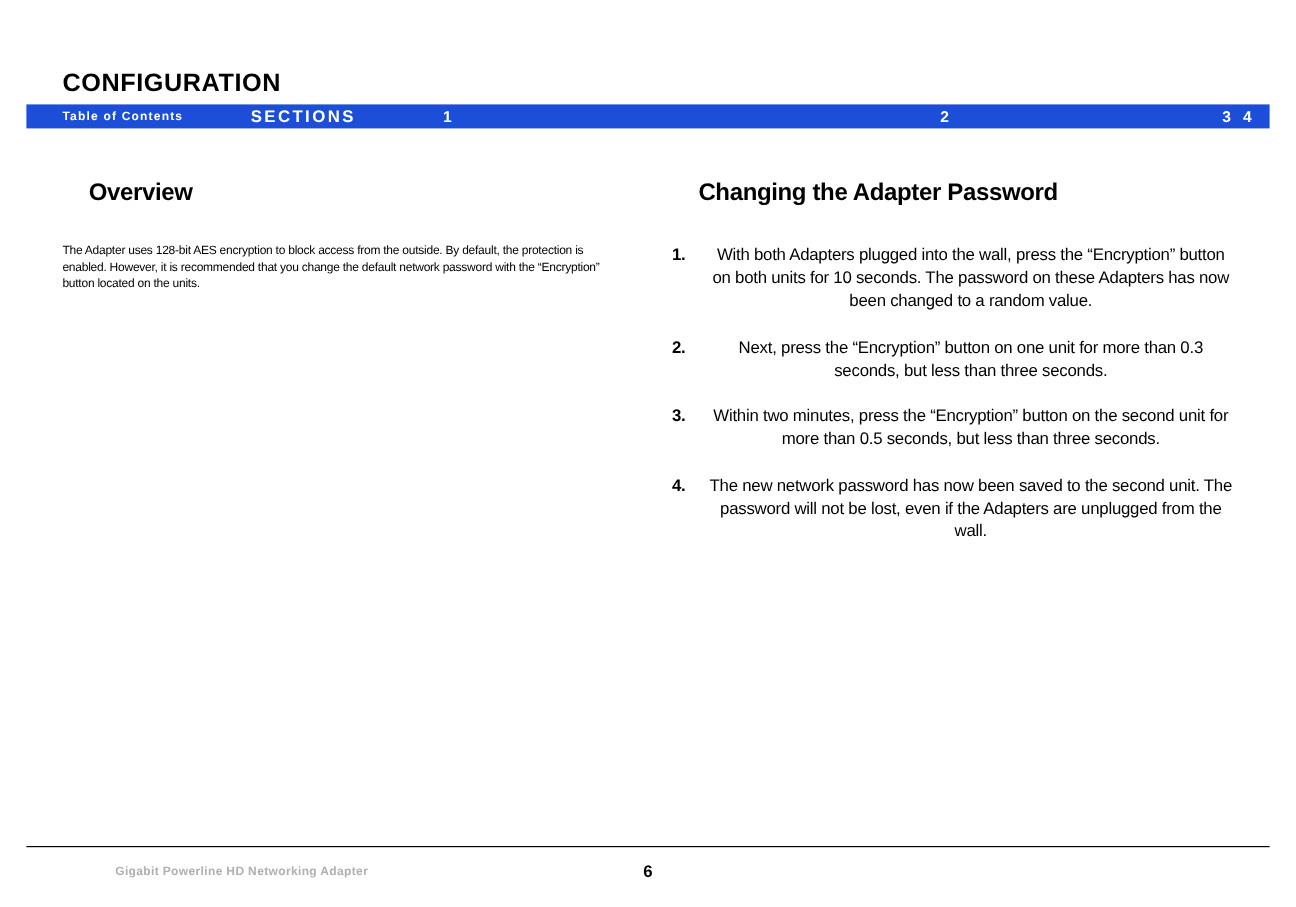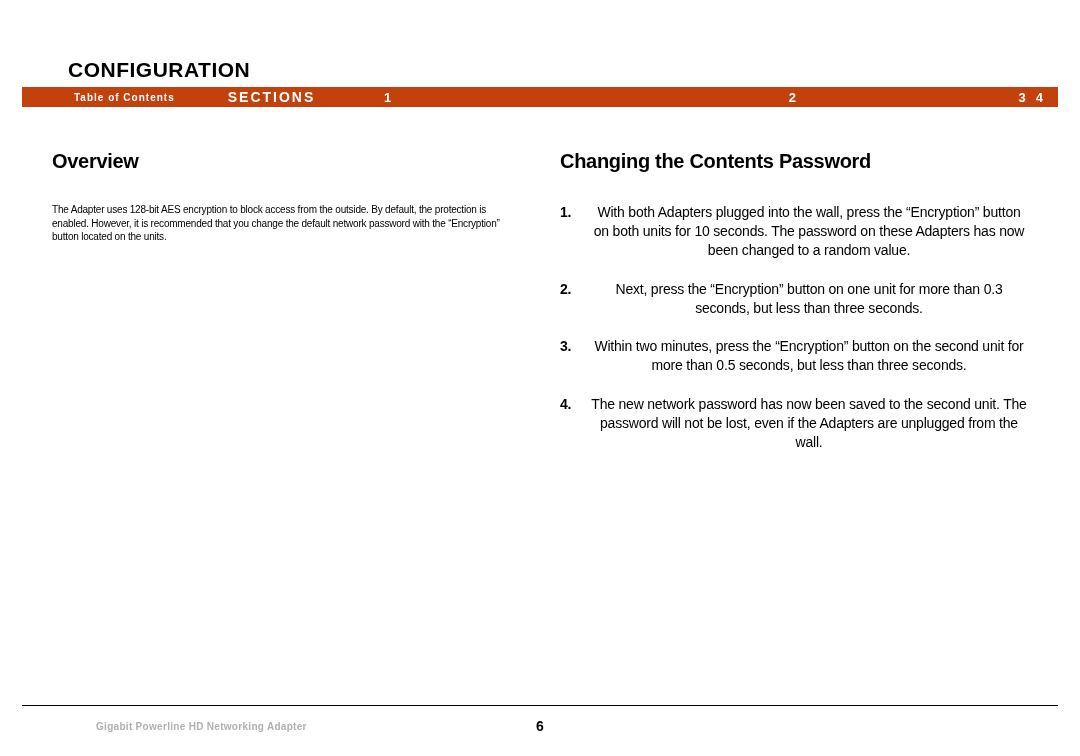--- a/index.html
+++ b/index.html
@@ -11,35 +11,34 @@
       width: 1080px;
       height: 756px;
       background: #ffffff;
       font-family: Arial, Helvetica, sans-serif;
       color: #000000;
       position: relative;
     }
     .page-title {
       position: absolute;
       top: 58px;
-      left: 68px;
+      left: 52px;
       font-size: 21px;
       font-weight: bold;
       letter-spacing: 0.5px;
     }
     .nav-bar {
       position: absolute;
       top: 87px;
       left: 22px;
       right: 22px;
       height: 20px;
-      background: #c2410c;
+      background: #1d4ed8;
       display: flex;
       align-items: center;
-      padding-left: 22px;
     }
     .nav-toc {
       color: #ffffff;
       font-size: 10px;
       font-weight: bold;
       letter-spacing: 1px;
       padding-left: 30px;
       width: 170px;
     }
     .nav-sections {
@@ -74,20 +73,21 @@
     }
     .right-col {
       flex: 1;
       max-width: 490px;
     }
     .section-heading {
       font-size: 20px;
       font-weight: bold;
       margin-bottom: 30px;
       letter-spacing: -0.3px;
+      margin-left: 22px;
     }
     .body-text {
       font-size: 10px;
       line-height: 1.35;
       letter-spacing: -0.2px;
     }
     .steps {
       list-style: none;
       counter-reset: step;
     }
@@ -148,21 +148,21 @@
   <span class="nav-num nav-3">3</span>
   <span class="nav-num nav-4">4</span>
 </div>
 
 <div class="content">
   <div class="left-col">
     <h2 class="section-heading">Overview</h2>
     <p class="body-text">The Adapter uses 128-bit AES encryption to block access from the outside. By default, the protection is enabled. However, it is recommended that you change the default network password with the “Encryption” button located on the units.</p>
   </div>
   <div class="right-col">
-    <h2 class="section-heading">Changing the Contents Password</h2>
+    <h2 class="section-heading">Changing the Adapter Password</h2>
     <ol class="steps">
       <li>With both Adapters plugged into the wall, press the “Encryption” button on both units for 10 seconds. The password on these Adapters has now been changed to a random value.</li>
       <li>Next, press the “Encryption” button on one unit for more than 0.3 seconds, but less than three seconds.</li>
       <li>Within two minutes, press the “Encryption” button on the second unit for more than 0.5 seconds, but less than three seconds.</li>
       <li>The new network password has now been saved to the second unit. The password will not be lost, even if the Adapters are unplugged from the wall.</li>
     </ol>
   </div>
 </div>
 
 <div class="footer-line"></div>

